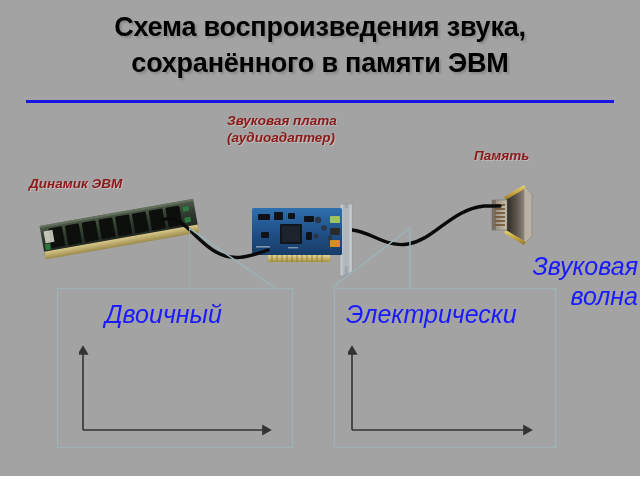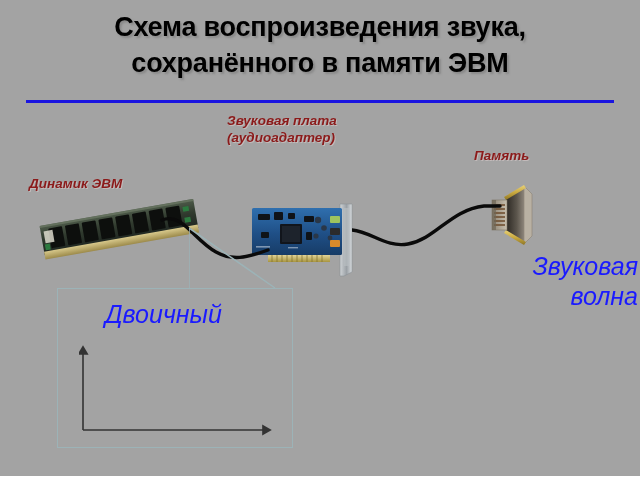--- a/index.html
+++ b/index.html
@@ -346,14 +346,40 @@
           <marker id="arrB2" markerWidth="7" markerHeight="7" refX="3" refY="3.5" orient="auto">
             <path d="M0,0 L6,3.5 L0,7 z" fill="#333333"></path>
           </marker>
         </defs>
         <line x1="4" y1="86" x2="4" y2="6" stroke="#333333" stroke-width="1.6" marker-end="url(#arrB1)"></line>
         <line x1="4" y1="86" x2="188" y2="86" stroke="#333333" stroke-width="1.6" marker-end="url(#arrB2)"></line>
       </svg>
     </div>
   </div>
 
+  <div class="callout" id="callout-electric">
+    <div class="callout-body"></div>
+
+    <div class="callout-tail" style="left:-2px; top:-62px; width:98px; height:64px;">
+      <svg width="98" height="64" viewBox="0 0 98 64">
+        <path d="M0 62 L78 2 L78 62" fill="none" stroke="#9cb3b7" stroke-width="1.5"></path>
+      </svg>
+    </div>
+
+    <div class="callout-label">Электрически</div>
+
+    <div class="axes" style="left:14px; top:56px; width:196px; height:92px;">
+      <svg width="196" height="92" viewBox="0 0 196 92">
+        <defs>
+          <marker id="arrE1" markerWidth="7" markerHeight="7" refX="3" refY="3.5" orient="auto">
+            <path d="M0,0 L6,3.5 L0,7 z" fill="#333333"></path>
+          </marker>
+          <marker id="arrE2" markerWidth="7" markerHeight="7" refX="3" refY="3.5" orient="auto">
+            <path d="M0,0 L6,3.5 L0,7 z" fill="#333333"></path>
+          </marker>
+        </defs>
+        <line x1="4" y1="86" x2="4" y2="6" stroke="#333333" stroke-width="1.6" marker-end="url(#arrE1)"></line>
+        <line x1="4" y1="86" x2="180" y2="86" stroke="#333333" stroke-width="1.6" marker-end="url(#arrE2)"></line>
+      </svg>
+    </div>
+  </div>
 
 </div>
 
 </body></html>

